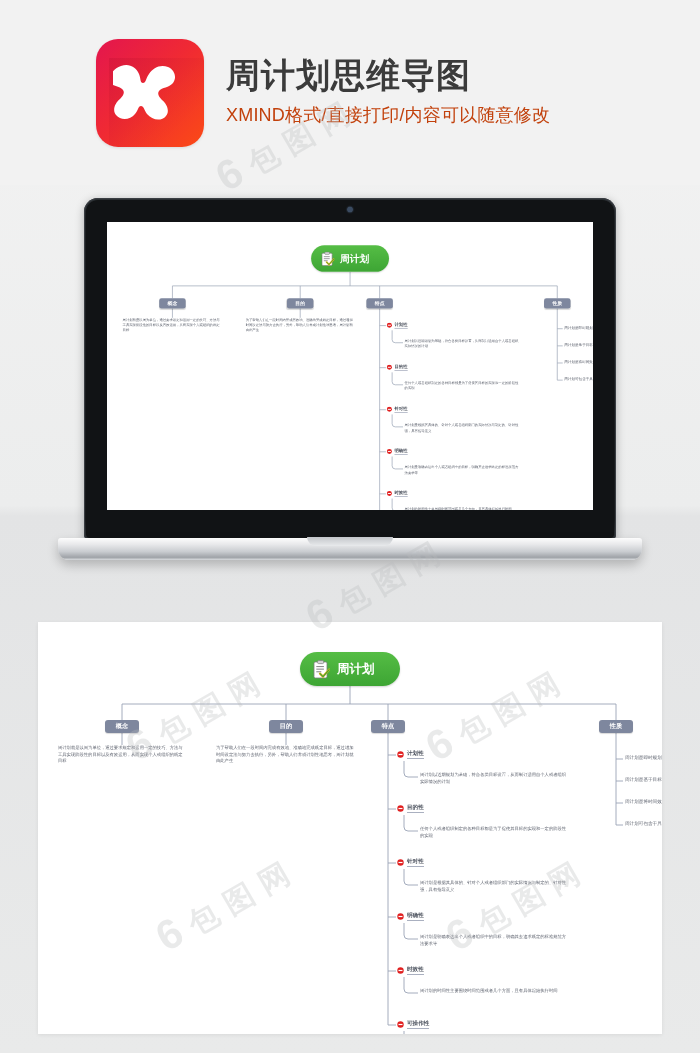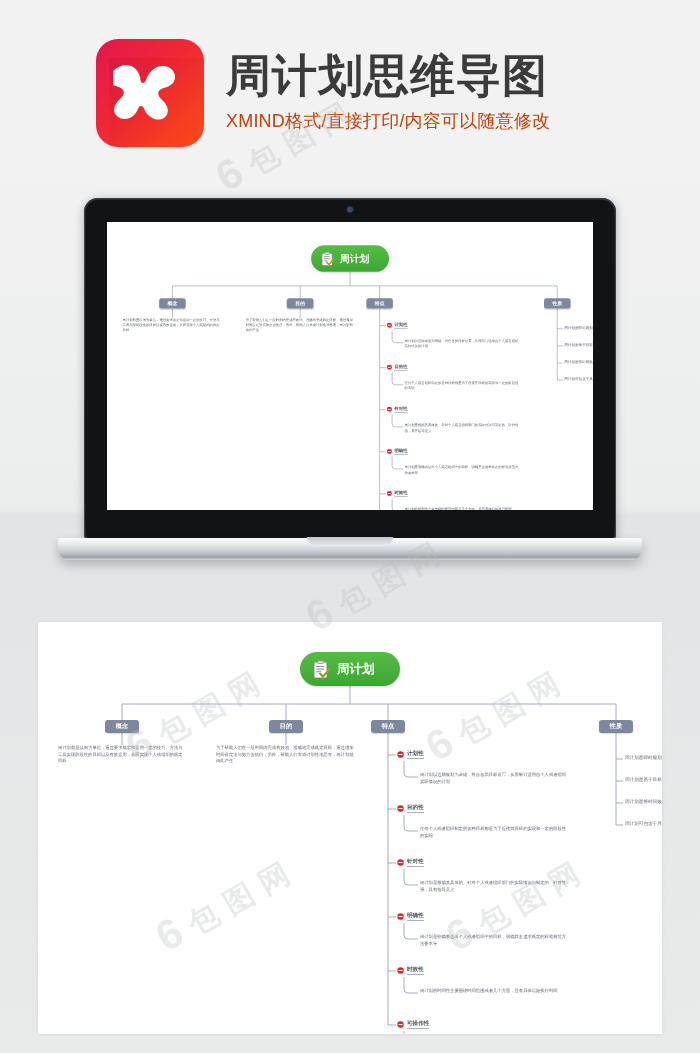--- a/index.html
+++ b/index.html
@@ -14,21 +14,21 @@
   .banner { position:absolute; left:0; top:0; width:700px; height:185px;
             background:#f2f2f2; display:flex; align-items:center; padding-left:96px; }
   .logo { width:108px; height:108px; border-radius:22px; position:relative; overflow:hidden;
           background:linear-gradient(135deg,#e3164e 0%,#f02a33 48%,#fb4a16 100%);
           flex:0 0 auto; box-shadow:0 1px 3px rgba(0,0,0,.10); }
   .logo .shade { position:absolute; left:12%; top:18%; width:120%; height:120%;
                  background:linear-gradient(135deg,rgba(150,0,30,.16),rgba(150,0,30,0) 55%);
                  transform:rotate(0deg); }
   .logo svg { position:absolute; left:50%; top:50%; transform:translate(-50%,-50%); }
   .banner-text { margin-left:22px; }
-  .banner-title { font-size:45px; font-weight:bold; color:#3b3b3b; letter-spacing:1px;
+  .banner-title { font-size:34px; font-weight:bold; color:#3b3b3b; letter-spacing:1px;
                   line-height:1.05; white-space:nowrap; }
   .banner-sub { margin-top:9px; font-size:18px; color:#c2410c; letter-spacing:.2px; white-space:nowrap; }
 
   
   .laptop { position:absolute; left:84px; top:198px; width:532px; height:360px; }
   .lid { position:absolute; left:0; top:0; width:532px; height:342px;
          background:linear-gradient(180deg,#2b2f33 0%,#1c1f22 6%,#17191b 94%,#2e3236 100%);
          border-radius:14px 14px 5px 5px;
          box-shadow:0 2px 10px rgba(0,0,0,.28), inset 0 0 0 1px #3a3e43; }
   .lid::before { content:""; position:absolute; left:2px; top:2px; right:2px; bottom:2px;

